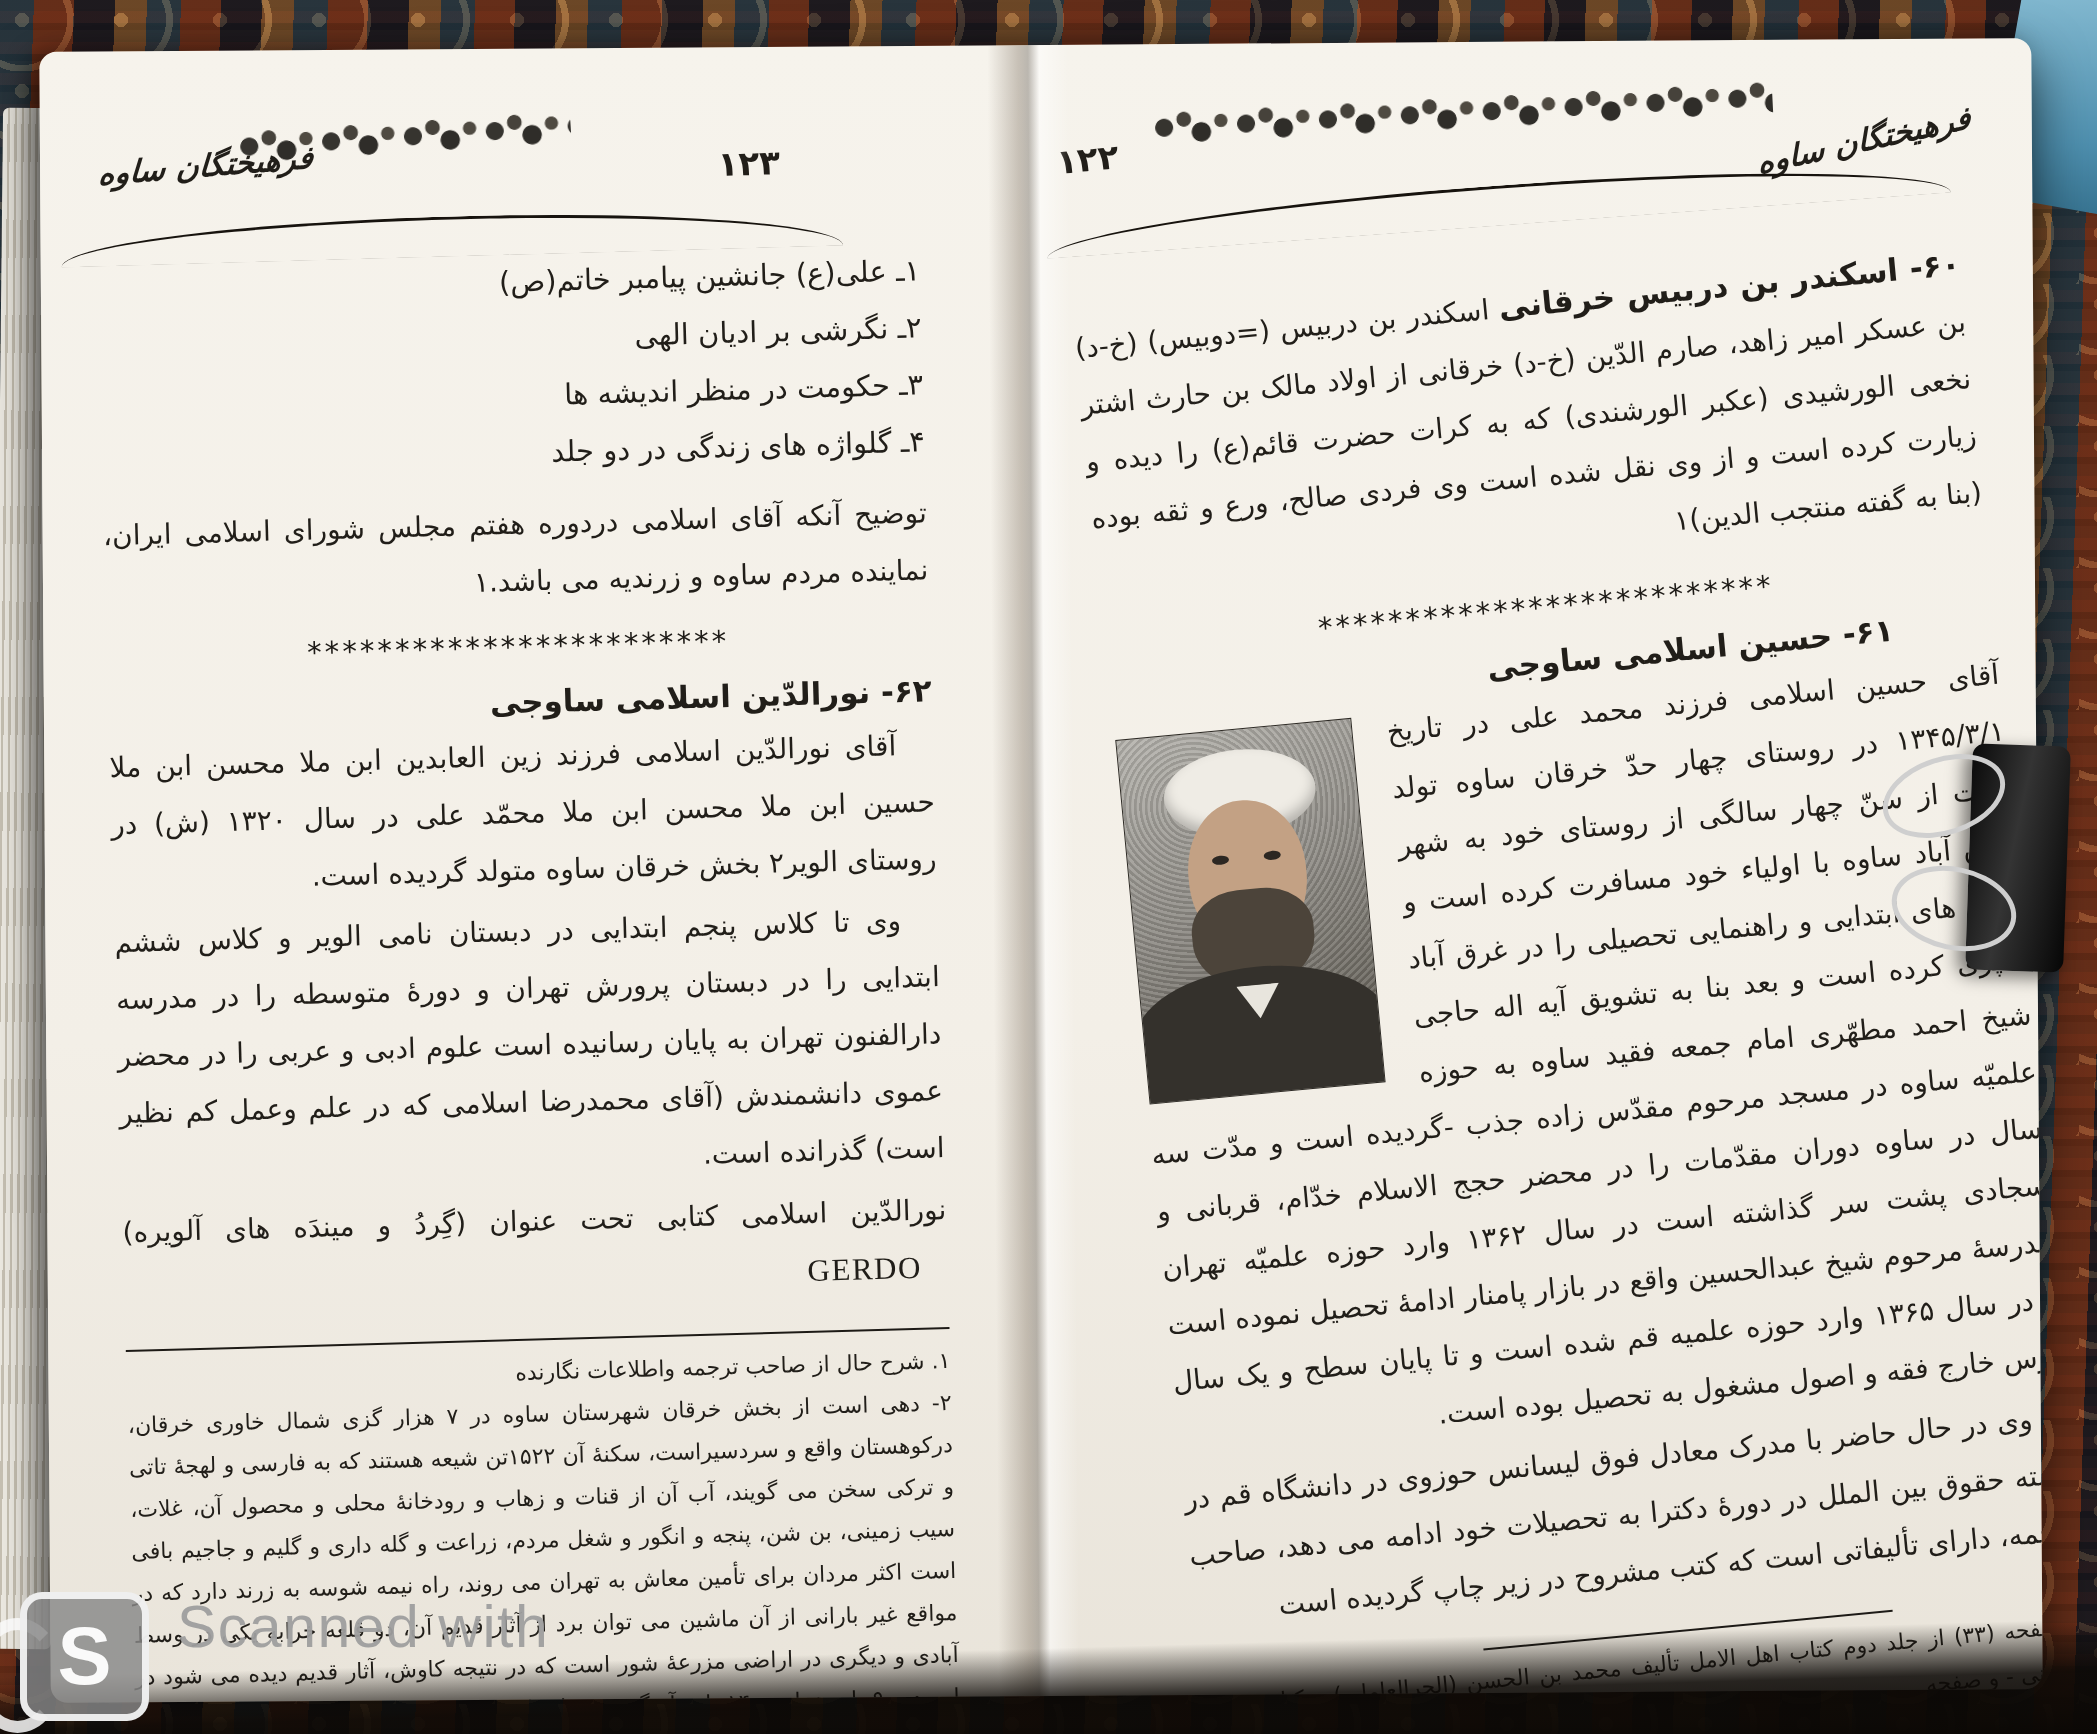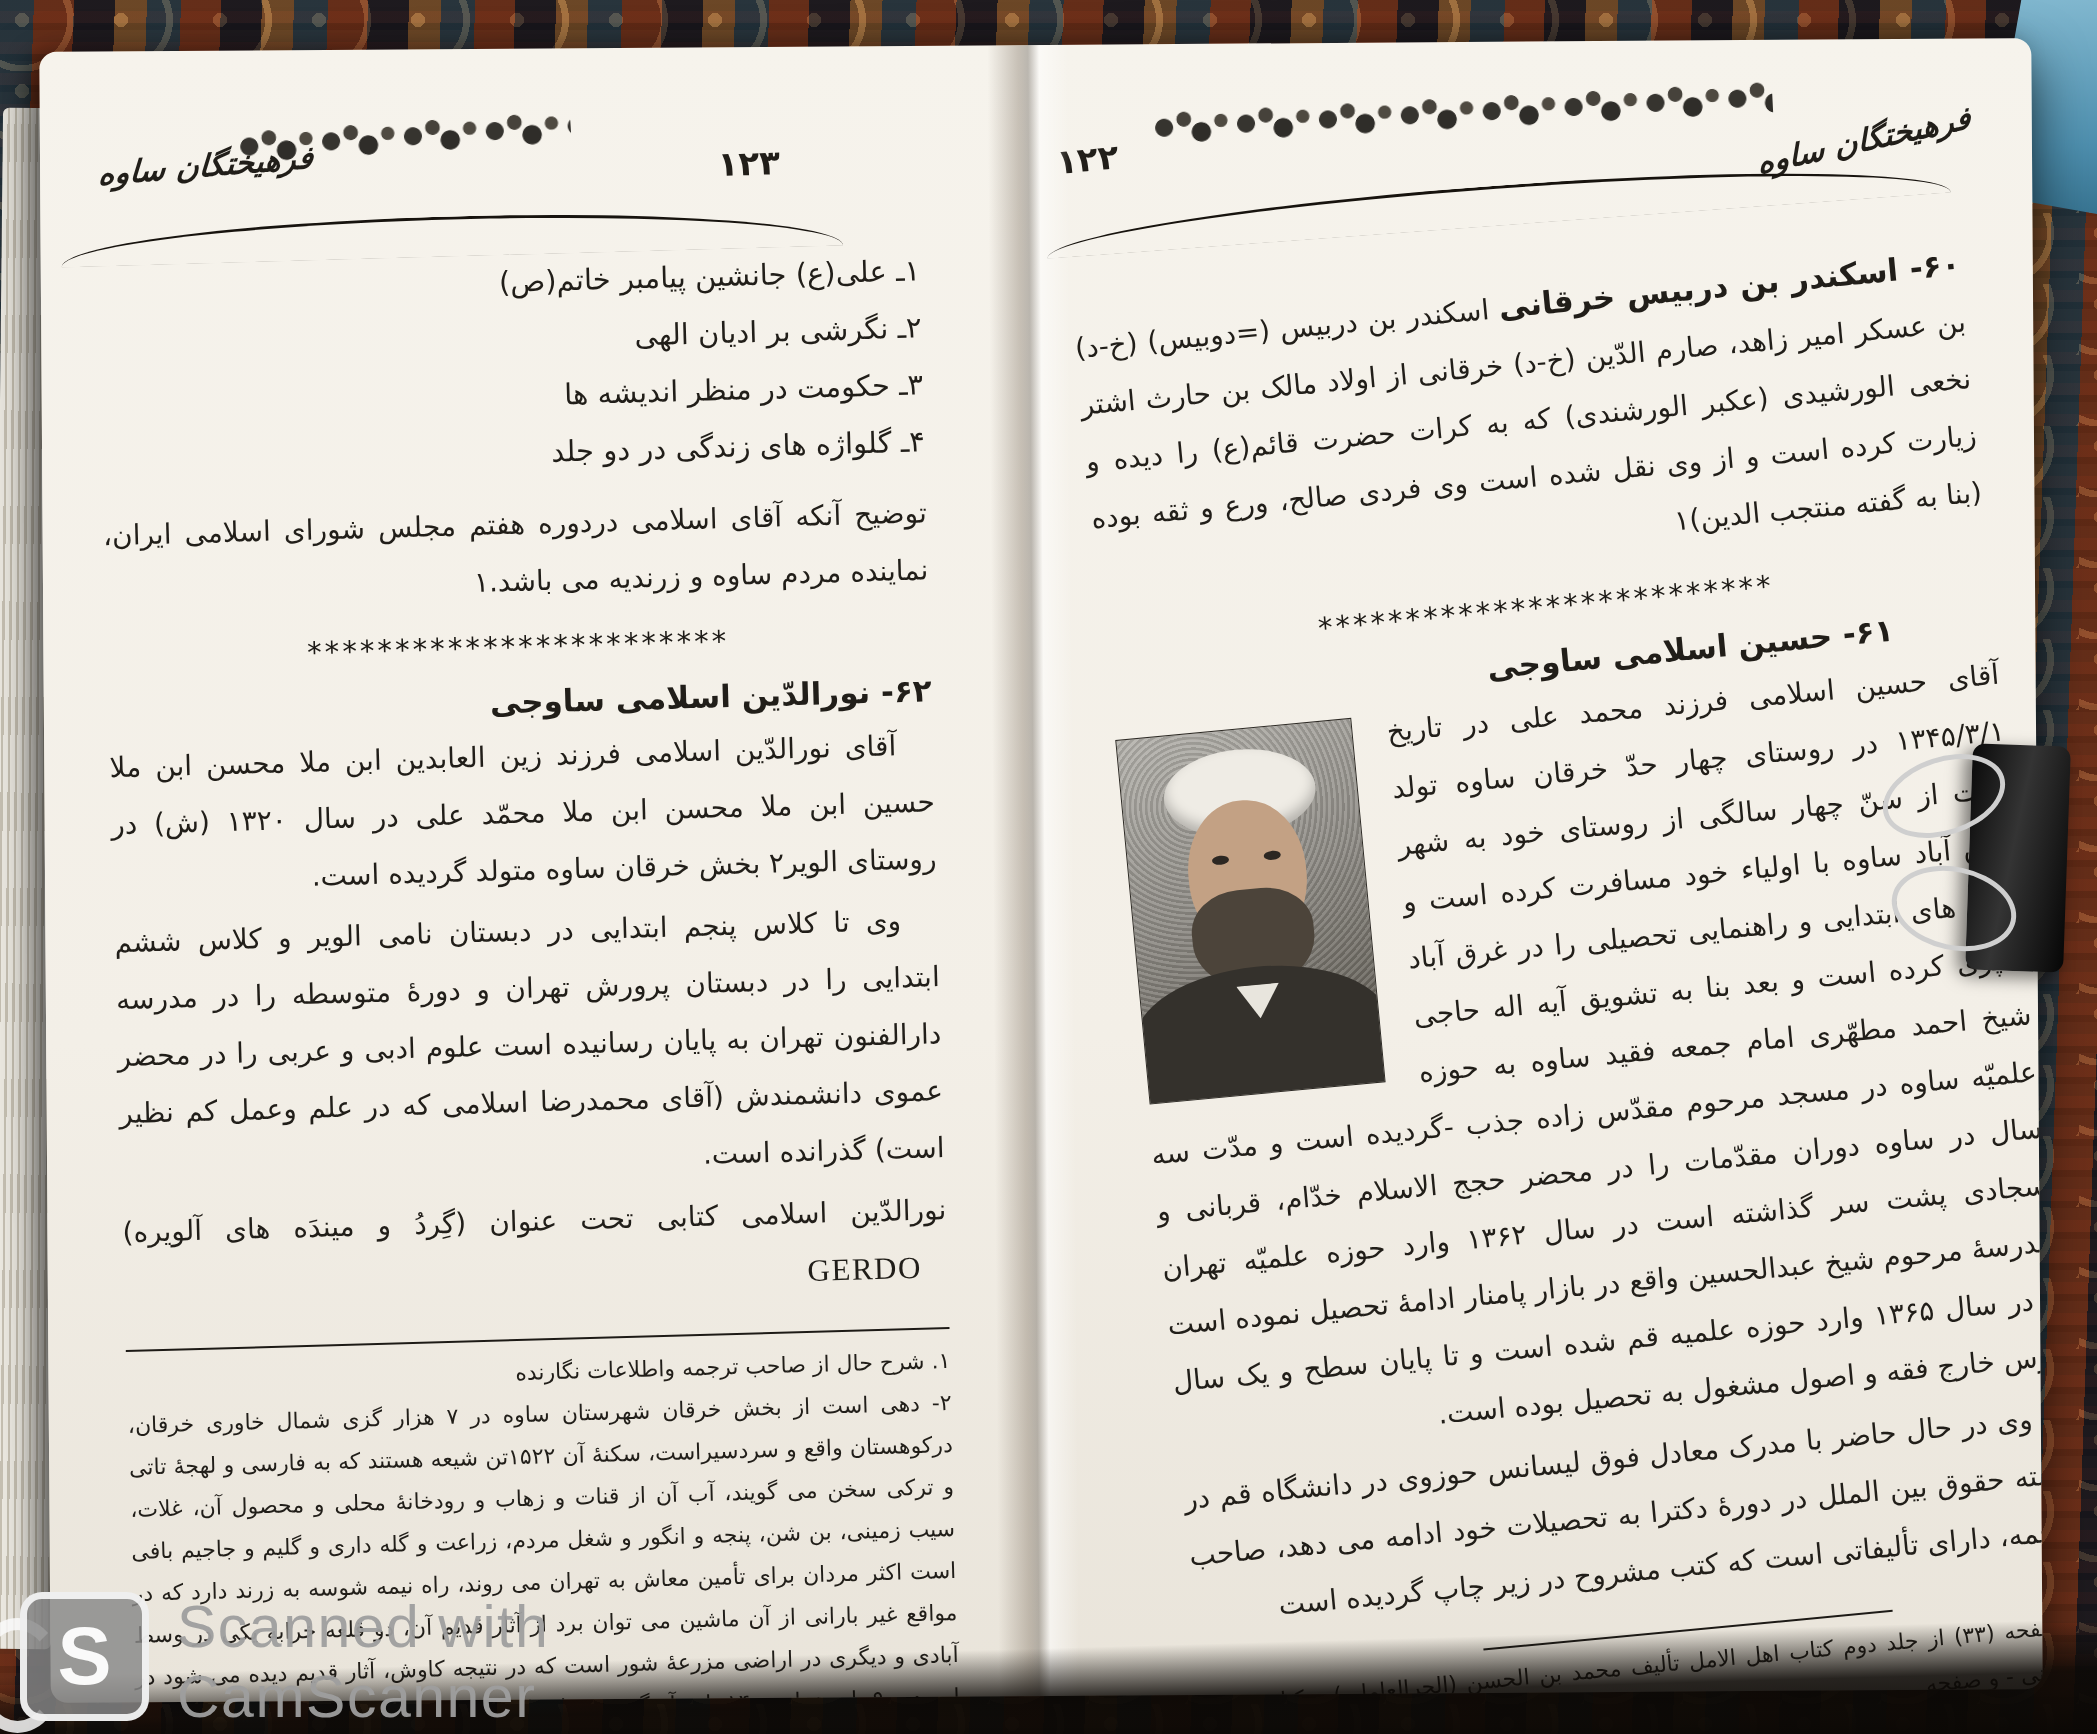--- a/index.html
+++ b/index.html
@@ -198,17 +198,16 @@
   <div class="clip-wire wire1"></div>
   <div class="clip-wire wire2"></div>
 
   <div class="watermark">
     <div class="wm-c"></div>
     <div class="wm-logo">
         <span>S</span>
       </div>
     <div class="wm-text">
       <div>Scanned with</div>
-      <div>CamScanner</div>
     </div>
   </div>
 </div>
 
 
 </body></html>

